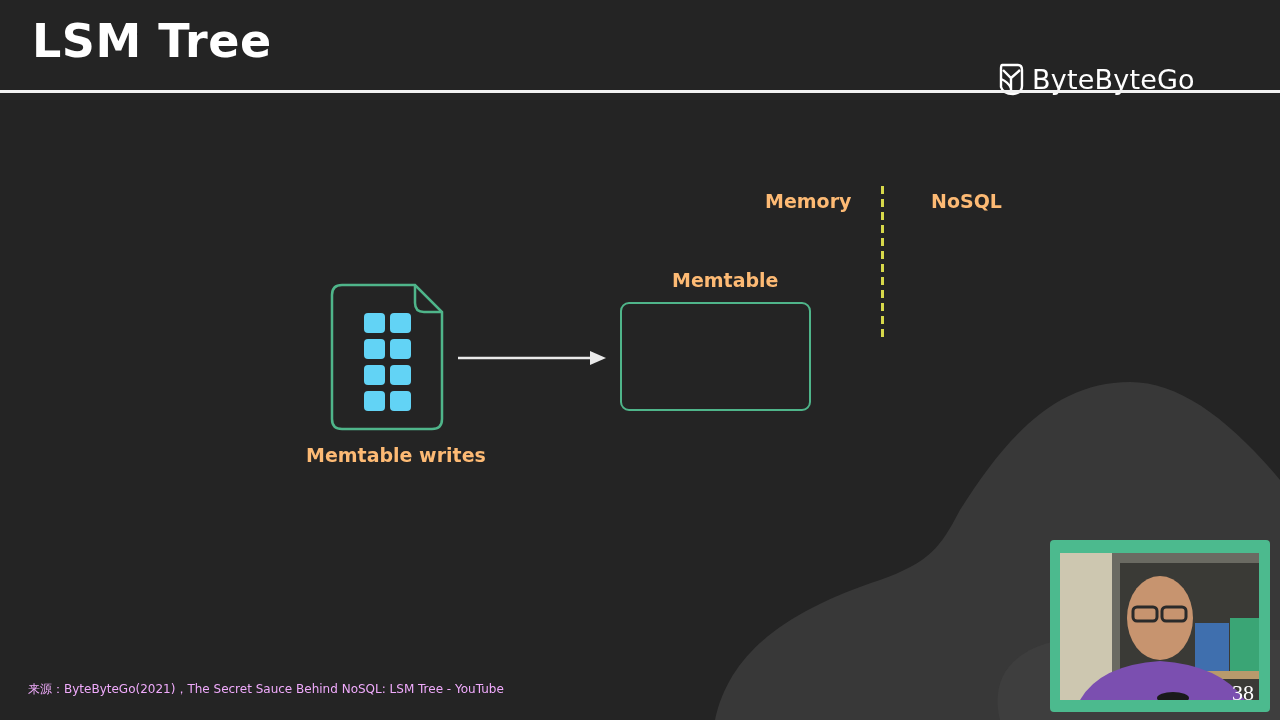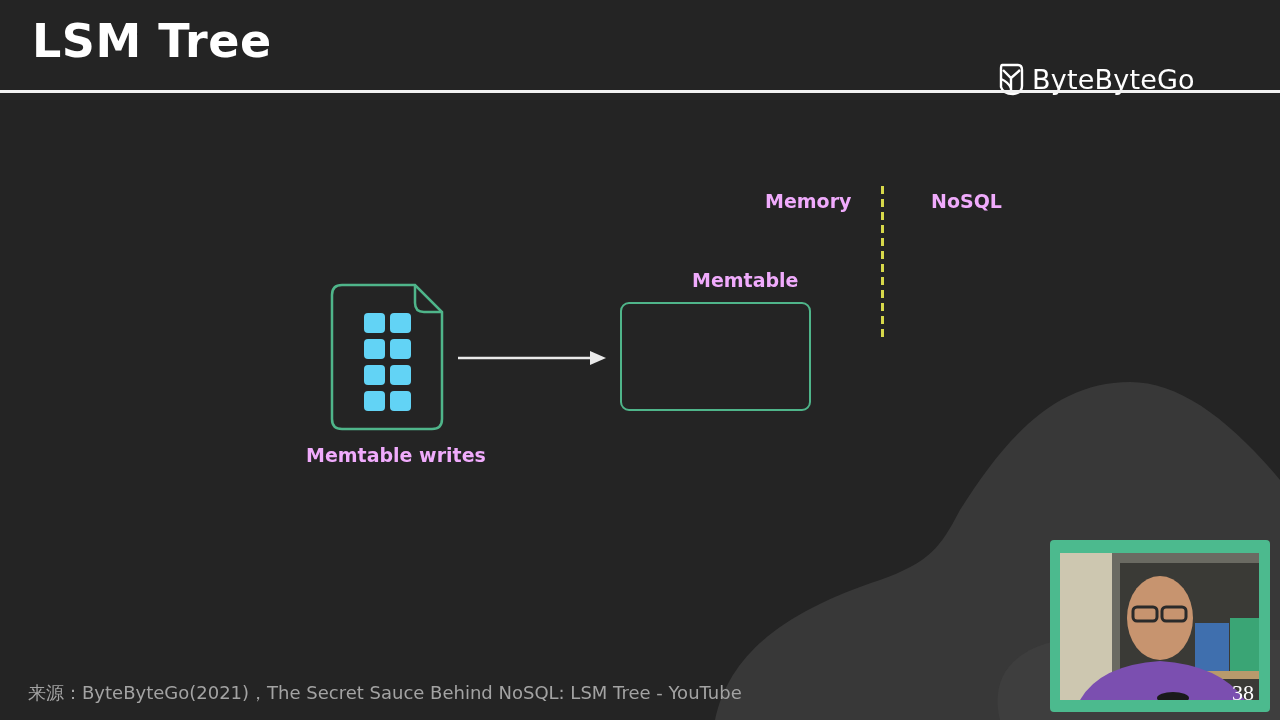--- a/index.html
+++ b/index.html
@@ -9,35 +9,35 @@
     .header { position: absolute; left: 0; top: 0; width: 1280px; height: 103px; background: #242424; }
     .title { position: absolute; left: 32px; top: 14px; font-size: 46px; font-weight: bold; color: #fff; letter-spacing: 0.5px; font-family: "DejaVu Sans", sans-serif; }
     .header-line { position: absolute; left: 0; top: 90px; width: 1280px; height: 3px; background: #f2f2f2; }
 
     .logo { position: absolute; left: 998px; top: 18px; display: flex; align-items: center; gap: 8px; margin-top: 44px; }
     .logo-icon { width: 26px; height: 34px; }
     .logo-text { font-size: 27px; color: #fff; font-family: "DejaVu Sans", sans-serif; letter-spacing: 0.2px; }
 
     .blob { position: absolute; left: 0; top: 0; width: 1280px; height: 720px; }
 
-    .label { position: absolute; color: #f0abfc; font-weight: bold; font-size: 19px; font-family: "DejaVu Sans", sans-serif; }
+    .label { position: absolute; color: #fdba74; font-weight: bold; font-size: 19px; font-family: "DejaVu Sans", sans-serif; }
     .lbl-memory { left: 765px; top: 190px; }
     .lbl-disk { left: 931px; top: 190px; }
-    .lbl-memtable { left: 692px; top: 269px; }
+    .lbl-memtable { left: 672px; top: 269px; }
     .lbl-incoming { left: 306px; top: 444px; }
 
     .divider { position: absolute; left: 881px; top: 186px; width: 3px; height: 154px;
       background: repeating-linear-gradient(to bottom, #d7d84a 0 8px, transparent 8px 13px); }
 
     .doc { position: absolute; left: 330px; top: 283px; width: 114px; height: 148px; }
     .memtable-box { position: absolute; left: 620px; top: 302px; width: 191px; height: 109px; border: 2.5px solid #4fb58a; border-radius: 9px; }
 
     .arrow { position: absolute; left: 458px; top: 350px; width: 150px; height: 16px; }
 
-    .footer { position: absolute; left: 28px; top: 681px; font-size: 18px; color: #a3a3a3; font-family: "DejaVu Sans", sans-serif; white-space: nowrap; }
+    .footer { position: absolute; left: 28px; top: 681px; font-size: 12px; color: #f0abfc; font-family: "DejaVu Sans", sans-serif; white-space: nowrap; }
 
     .webcam { position: absolute; left: 1050px; top: 540px; width: 220px; height: 172px; background: #4cba8e; border-radius: 4px; }
     .webcam-inner { position: absolute; left: 10px; top: 13px; width: 199px; height: 147px; overflow: hidden; background: #c9c3ad; }
     .page-num { position: absolute; left: 1232px; top: 680px; font-size: 22px; color: #fff; font-family: Liberation Serif, serif; }
   </style>
 </head>
 <body>
 
 <svg class="blob" viewBox="0 0 1280 720">
   <path d="M 715 720 C 730 650 790 610 880 580 C 930 562 940 548 960 510 C 1010 430 1060 382 1130 382 C 1180 382 1230 420 1280 480 L 1280 720 Z" fill="#383838"></path>

